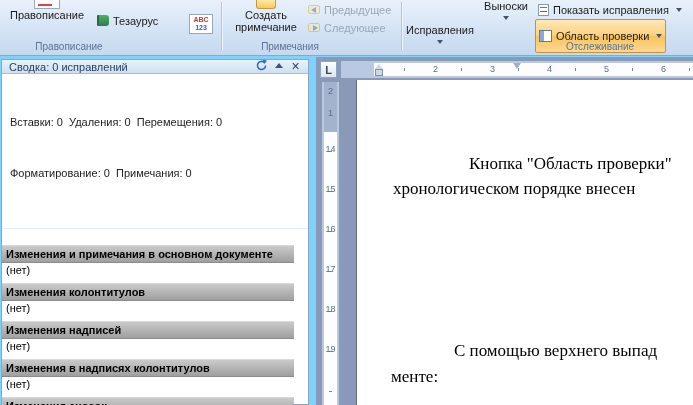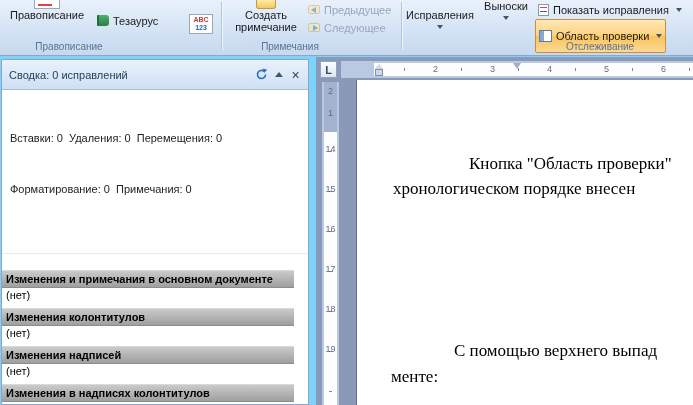--- a/index.html
+++ b/index.html
@@ -34,27 +34,27 @@
   .icon-bubble.prev::after{left:2px;border-top:3px solid transparent;border-bottom:3px solid transparent;border-right:5px solid #3a6ec0}
   .icon-bubble.next::after{left:4px;border-top:3px solid transparent;border-bottom:3px solid transparent;border-left:5px solid #3a6ec0}
   .icon-sheet{width:11px;height:12px;background:#fff;border:1px solid #8b99ad;position:relative}
   .icon-sheet::before{content:"";position:absolute;left:1px;top:2px;width:7px;height:1px;background:#d44}
   .icon-sheet::after{content:"";position:absolute;left:1px;top:6px;width:7px;height:1px;background:#36c}
   .icon-pane{width:13px;height:12px;background:#fff;border:1px solid #667a99;position:relative}
   .icon-pane::before{content:"";position:absolute;left:0;top:0;bottom:0;width:4px;background:#89a8d8}
 
   
   .pane{position:absolute;left:1px;top:59px;width:308px;height:346px;background:#fff;border:1px solid #8fa3c2}
-  .pane-header{height:30px;background:linear-gradient(#e9f2fc,#cfe0f3);border-bottom:1px solid #a9bdd8;
-               display:flex;align-items:center;padding:0 4px 0 7px;color:#28415e}
+  .pane-header{height:14px;background:linear-gradient(#e9f2fc,#cfe0f3);border-bottom:1px solid #a9bdd8;
+               display:flex;align-items:flex-end;padding:0 4px 0 7px;color:#28415e}
   .pane-title{flex:1}
   .pane-hbtn{width:17px;height:15px;display:flex;align-items:center;justify-content:center}
   .chevup{width:0;height:0;border-left:4px solid transparent;border-right:4px solid transparent;border-bottom:5px solid #3f5574}
   .closex{font-size:14px;color:#33425c;line-height:1}
-  .pane-stats{padding:6px 8px 21px;white-space:pre;line-height:17px;color:#222;border-bottom:1px solid #e4ecf6}
+  .pane-stats{padding:6px 8px 12px;white-space:pre;line-height:17px;color:#222;border-bottom:1px solid #e4ecf6}
   .sections{padding:16px 14px 0 0}
   .section{margin-bottom:4px}
   .sec-h{background:linear-gradient(#cacaca,#9f9f9f);border-top:1px solid #d9d9d9;border-bottom:1px solid #8c8c8c;
          font-weight:bold;padding:1px 4px;line-height:14px;color:#000}
   .sec-v{padding:1px 4px;height:16px;color:#000}
 
   
   .docwin{position:absolute;left:316px;top:57px;width:377px;height:348px;background:#8a99b8;overflow:hidden}
   .tabbox{position:absolute;left:4px;top:4px;width:17px;height:17px;background:linear-gradient(#fdfeff,#dde6f2);
           border:1px solid #8fa3c2;display:flex;align-items:center;justify-content:center;font-weight:bold;color:#3c4a60}
@@ -112,21 +112,21 @@
       <span>Предыдущее</span>
     </div>
     <div class="smallbtn disabled" style="left:305px;top:19px">
       <span class="icon-bubble next"></span>
       <span>Следующее</span>
     </div>
     <div class="grouplabel" style="left:230px;width:120px">Примечания</div>
     <div class="vsep" style="left:401px"></div>
 
     <div class="bigbtn" style="left:405px;width:70px">
-      <span class="biglabel" style="margin-top:9px">Исправления</span>
+      <span class="biglabel" style="margin-top:24px">Исправления</span>
       <span class="ddarrow" style="margin:4px 0 0 0"></span>
     </div>
     <div class="bigbtn" style="left:477px;width:58px">
       <span class="biglabel" style="">Выноски</span>
       <span class="ddarrow" style="margin:4px 0 0 0"></span>
     </div>
     <div class="smallbtn" style="left:535px;top:1px">
       <span class="icon-sheet"></span>
       <span>Показать исправления</span>
       <span class="ddarrow"></span>

